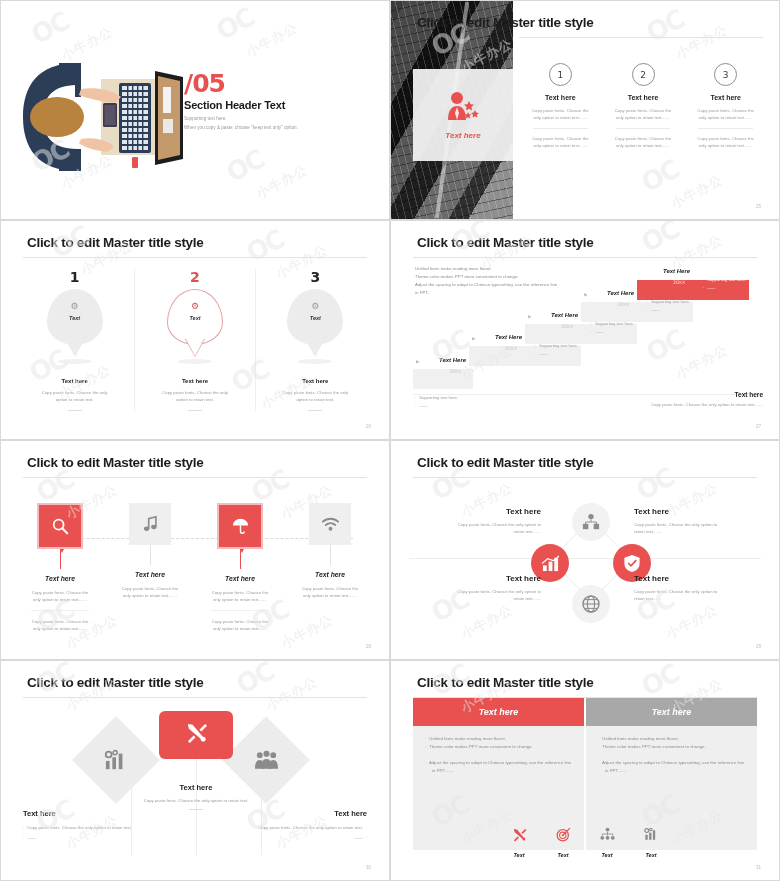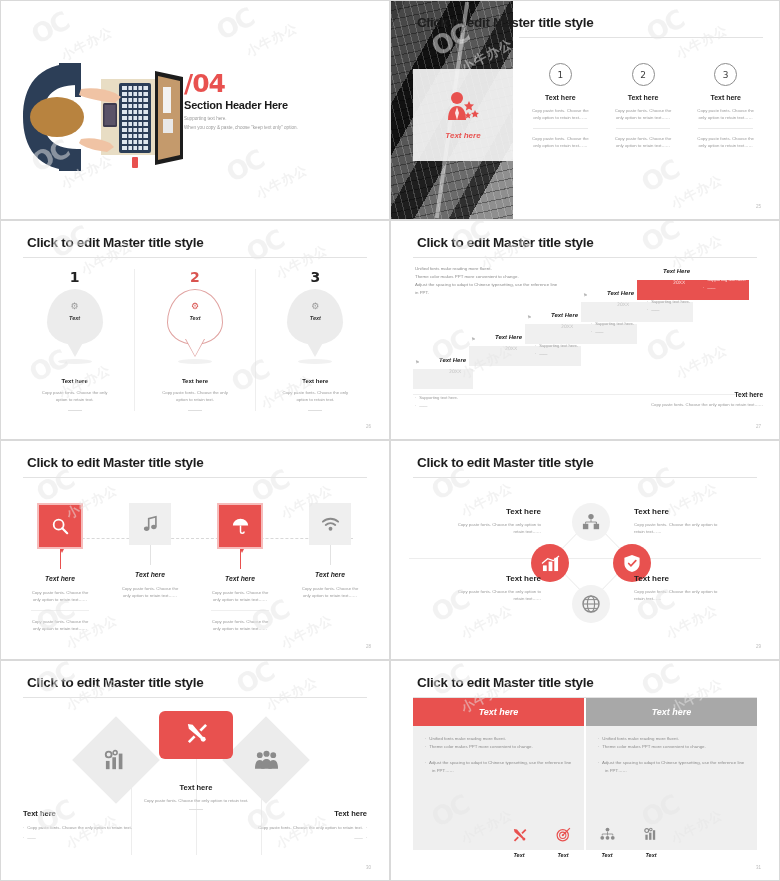--- a/index.html
+++ b/index.html
@@ -201,22 +201,22 @@
         <rect x="89.5" y="52" width="11" height="20" fill="#5a5368"></rect>
 
         <path d="M66 36 C78 34 90 36 100 40 L106 44 L100 50 L86 48 C76 46 68 44 64 42 Z" fill="#f0c3a4"></path>
         <path d="M66 86 C76 84 86 86 95 90 L99 94 L92 99 L80 97 C72 95 66 92 64 90 Z" fill="#f0c3a4"></path>
 
         <rect x="117" y="104" width="6" height="11" rx="1" fill="#e8514f"></rect>
       </svg>
     </div>
 
     <div class="s1-txt">
-      <div class="s1-num">/04</div>
-      <div class="s1-head">Section Header Here</div>
+      <div class="s1-num">/05</div>
+      <div class="s1-head">Section Header Text</div>
       <div class="s1-sub">Supporting text here.</div>
       <div class="s1-sub2">When you copy &amp; paste, choose "keep text only" option.</div>
     </div>
   </div>
 
   <div class="slide">
     <div class="s2-photo">
       <div class="grid"></div>
         <div class="glare"></div>
     </div>

